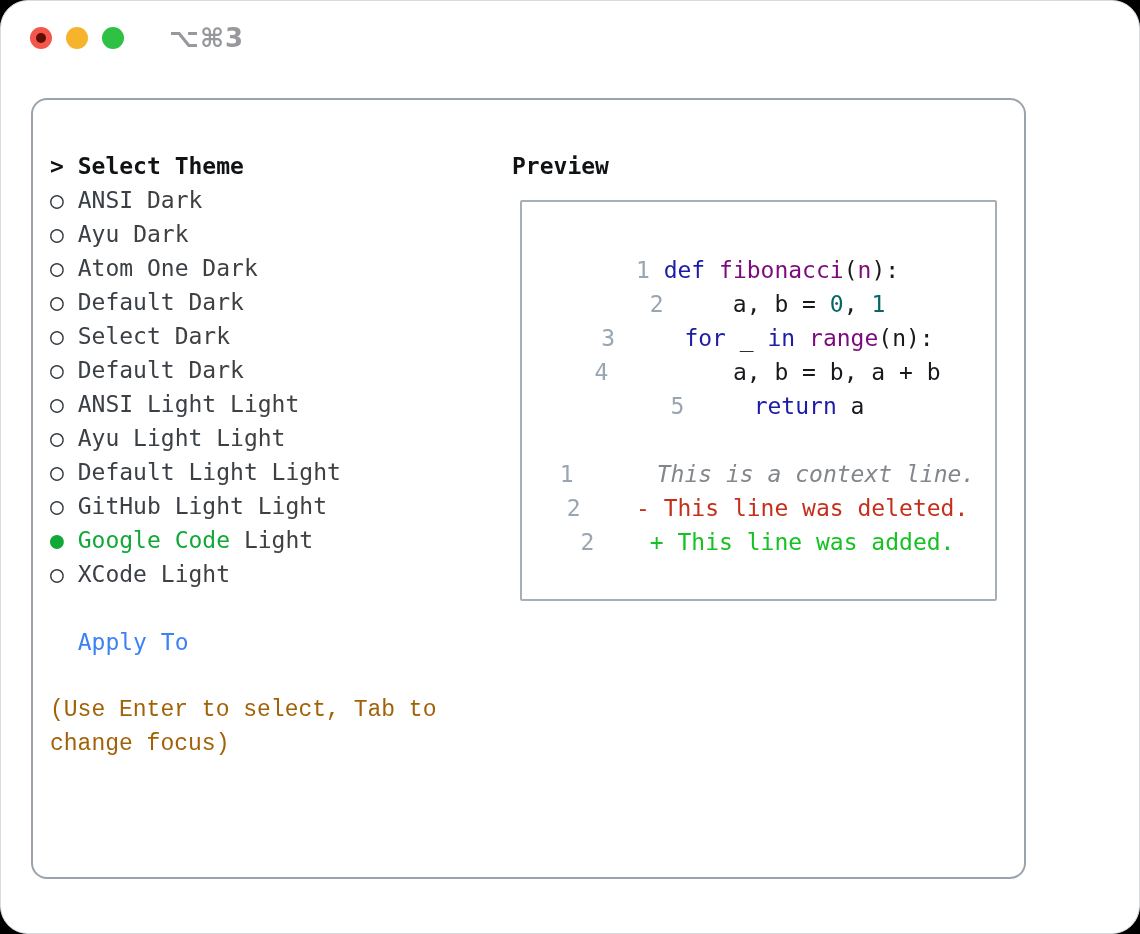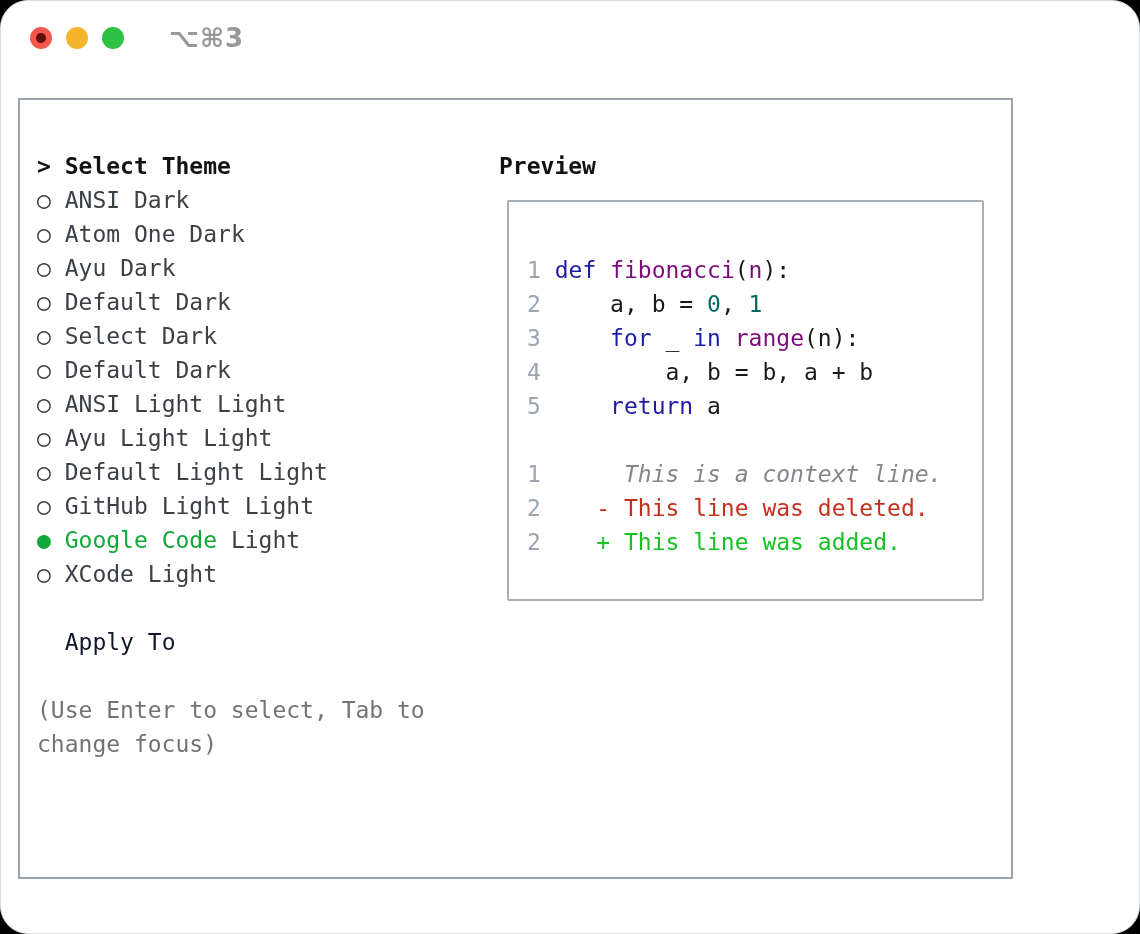--- a/index.html
+++ b/index.html
@@ -26,49 +26,50 @@
   .tl.red .dot{position:absolute;left:6px;top:6px;width:10px;height:10px;border-radius:50%;background:#600d05;}
   .tl.yellow{left:65px;background:#f6b42c;}
   .tl.green{left:101px;background:#2ec144;}
   .shortcut{
     position:absolute;left:168px;top:22px;
     font-family:"DejaVu Sans", sans-serif;
     font-size:26px;font-weight:bold;color:#97989b;letter-spacing:1px;
   }
   
   .panel{
-    position:absolute;left:17px;top:97px;
+    position:absolute;left:30px;top:97px;
     width:995px;height:781px;
-    border:2px solid #9aa3ad;border-radius:0;
+    border:2px solid #9aa3ad;border-radius:16px;
     box-sizing:border-box;background:#fff;
   }
   .row{height:34px;line-height:34px;white-space:pre;font-size:23px;color:#17191c;}
   .left-col{position:absolute;left:17px;top:49px;}
   .right-col{position:absolute;left:479px;top:49px;}
   .header-text{font-weight:bold;color:#101214;}
   .prompt{font-weight:bold;color:#101214;}
   .marker{color:#3b4046;}
   .theme-row .tname{color:#3b4046;}
   .theme-row .variant{color:#404040;}
   .theme-row.selected .marker,
   .theme-row.selected .tname{color:#10a837;}
   .apply-row .tname{color:#17191c;}
   .apply-row.selected .marker,
   .apply-row.selected .tname{color:#10a837;}
-  .section-header{color:#0f172a;}
-  .help{color:#737373;}
+  .section-header{color:#3b82f6;}
+  .help{color:#a16207;font-family:Liberation Mono, monospace;}
   .spacer{height:34px;}
   
   .preview-box{
     margin-left:8px;margin-top:17px;
     width:477px;height:401px;
     border:2px solid #a6aeb6;border-radius:2px;
     box-sizing:border-box;
     padding:51px 0 0 18px;
     background:#fff;
+    text-align:center;
   }
   .lnum{color:#9aa5b2;}
   .tok-kw{color:#1c1ca8;}
   .tok-typ{color:#7d0a7d;}
   .tok-lit{color:#066666;}
   .tok-pln{color:#17191c;}
   .diff-context{color:#83878c;font-style:italic;}
   .diff-deleted{color:#c5301c;}
   .diff-added{color:#15c222;}
 </style>
@@ -86,22 +87,22 @@
     <span class="shortcut">⌥⌘3</span>
   </div>
 
   <div class="panel">
 
     <div class="left-col">
       <div class="row"><span class="prompt">&gt;</span><span> </span><span class="header-text">Select Theme</span></div>
 
       <div id="theme-list">
           <div class="row theme-row"><span class="marker">○</span><span> </span><span class="tname">ANSI</span><span> </span><span class="variant">Dark</span></div>
+          <div class="row theme-row"><span class="marker">○</span><span> </span><span class="tname">Ayu</span><span> </span><span class="variant">Dark</span></div>
           <div class="row theme-row"><span class="marker">○</span><span> </span><span class="tname">Atom One</span><span> </span><span class="variant">Dark</span></div>
-          <div class="row theme-row"><span class="marker">○</span><span> </span><span class="tname">Ayu</span><span> </span><span class="variant">Dark</span></div>
           <div class="row theme-row"><span class="marker">○</span><span> </span><span class="tname">Default</span><span> </span><span class="variant">Dark</span></div>
           <div class="row theme-row"><span class="marker">○</span><span> </span><span class="tname">Select</span><span> </span><span class="variant">Dark</span></div>
           <div class="row theme-row"><span class="marker">○</span><span> </span><span class="tname">Default</span><span> </span><span class="variant">Dark</span></div>
           <div class="row theme-row"><span class="marker">○</span><span> </span><span class="tname">ANSI Light</span><span> </span><span class="variant">Light</span></div>
           <div class="row theme-row"><span class="marker">○</span><span> </span><span class="tname">Ayu Light</span><span> </span><span class="variant">Light</span></div>
           <div class="row theme-row"><span class="marker">○</span><span> </span><span class="tname">Default Light</span><span> </span><span class="variant">Light</span></div>
           <div class="row theme-row"><span class="marker">○</span><span> </span><span class="tname">GitHub Light</span><span> </span><span class="variant">Light</span></div>
           <div class="row theme-row selected"><span class="marker">●</span><span> </span><span class="tname">Google Code</span><span> </span><span class="variant">Light</span></div>
           <div class="row theme-row"><span class="marker">○</span><span> </span><span class="tname">XCode</span><span> </span><span class="variant">Light</span></div>
         </div>

